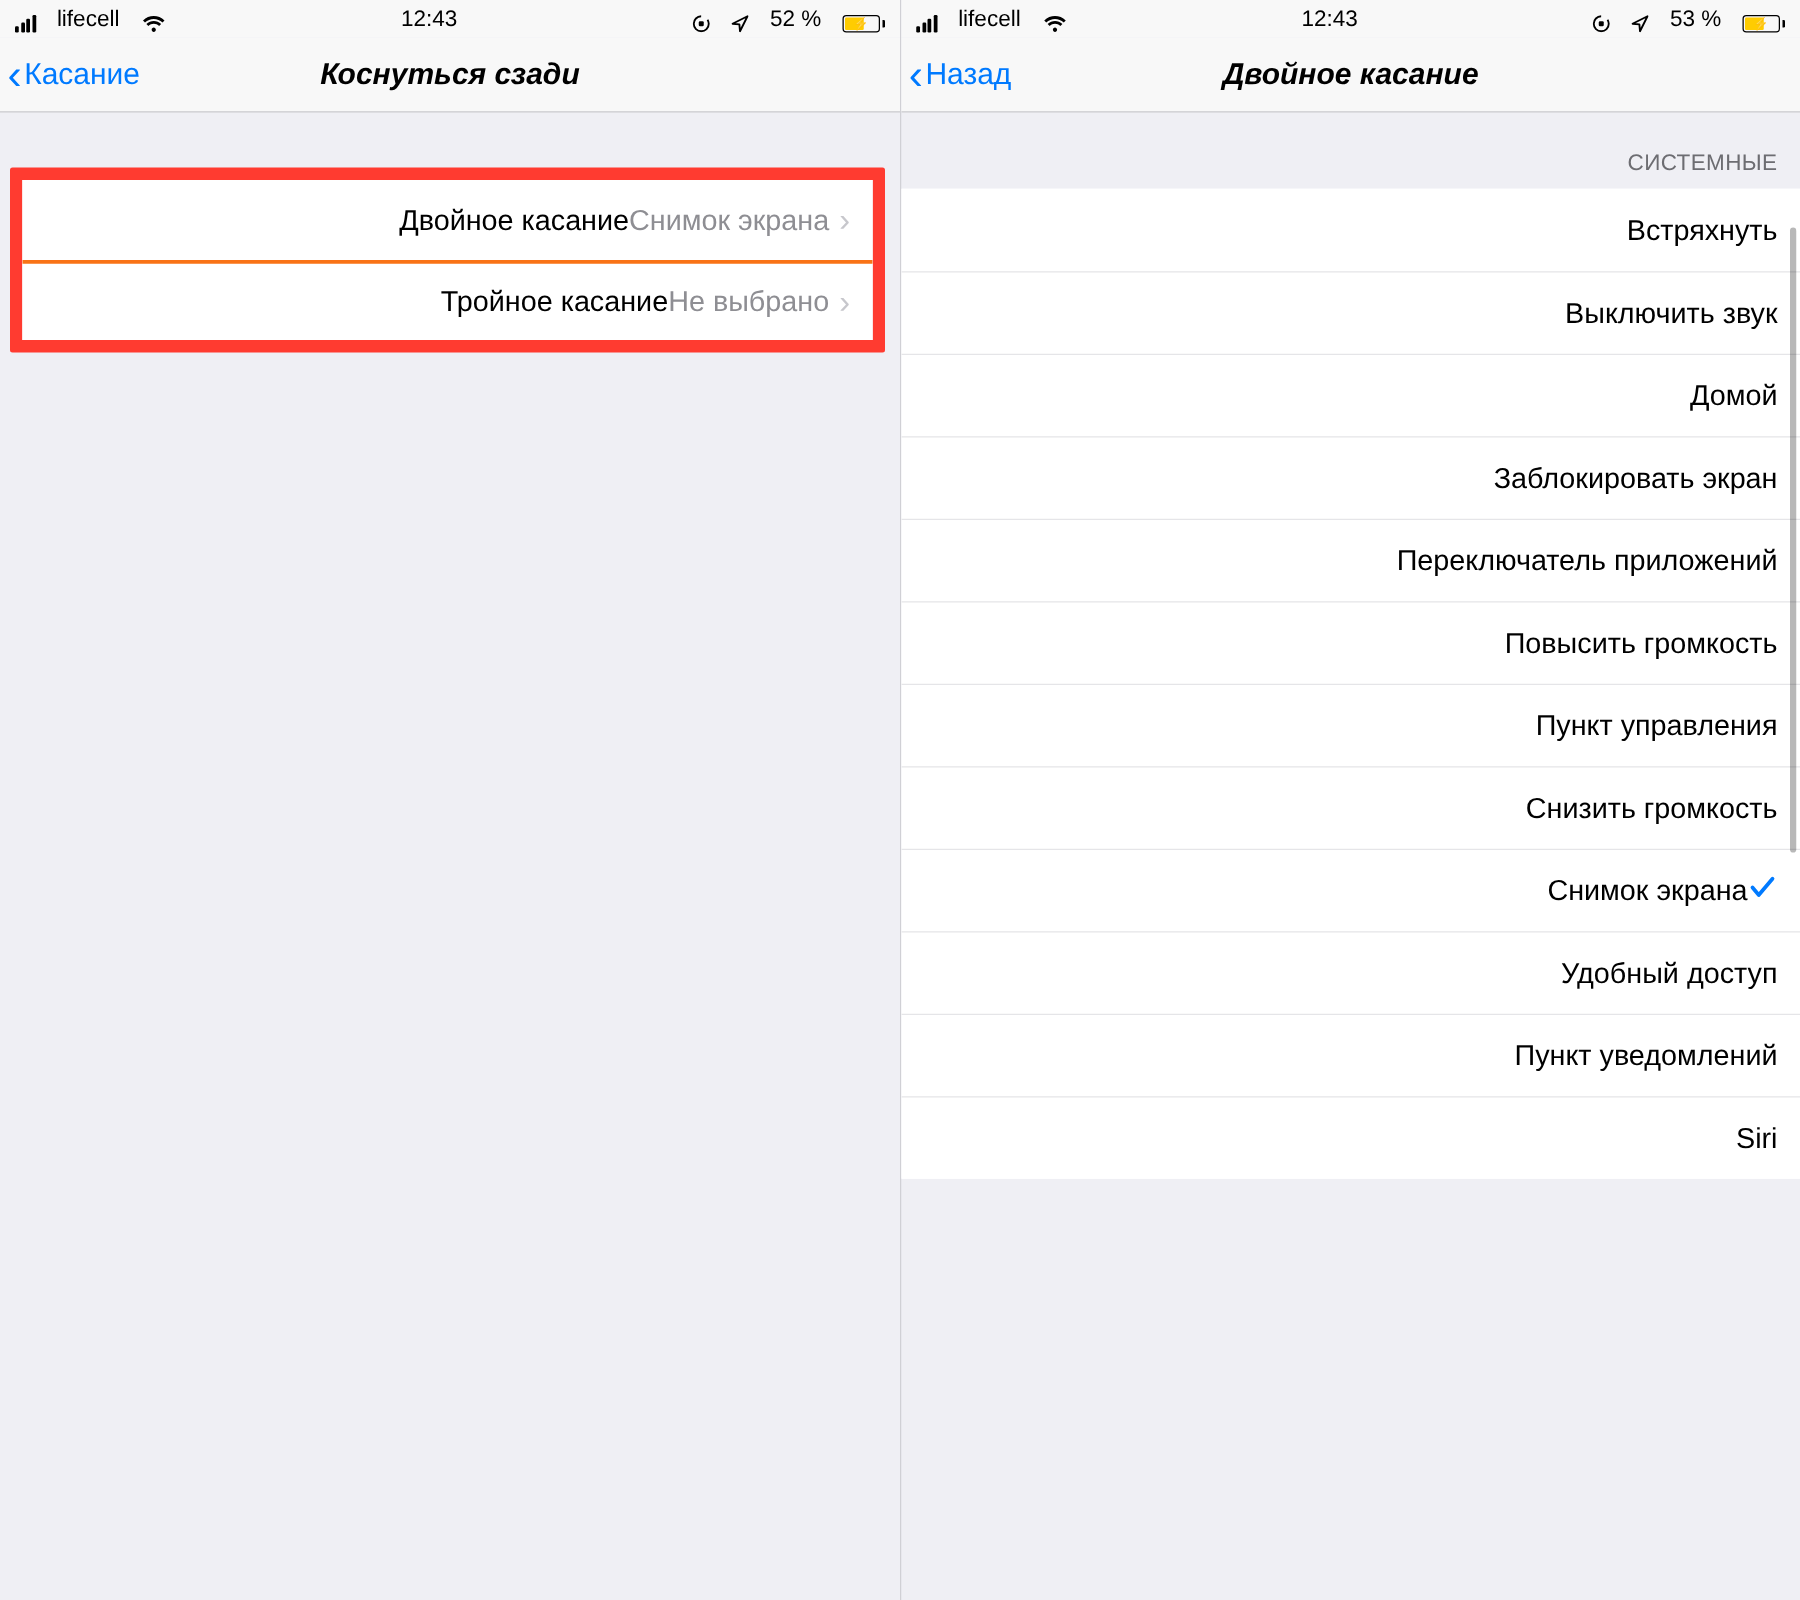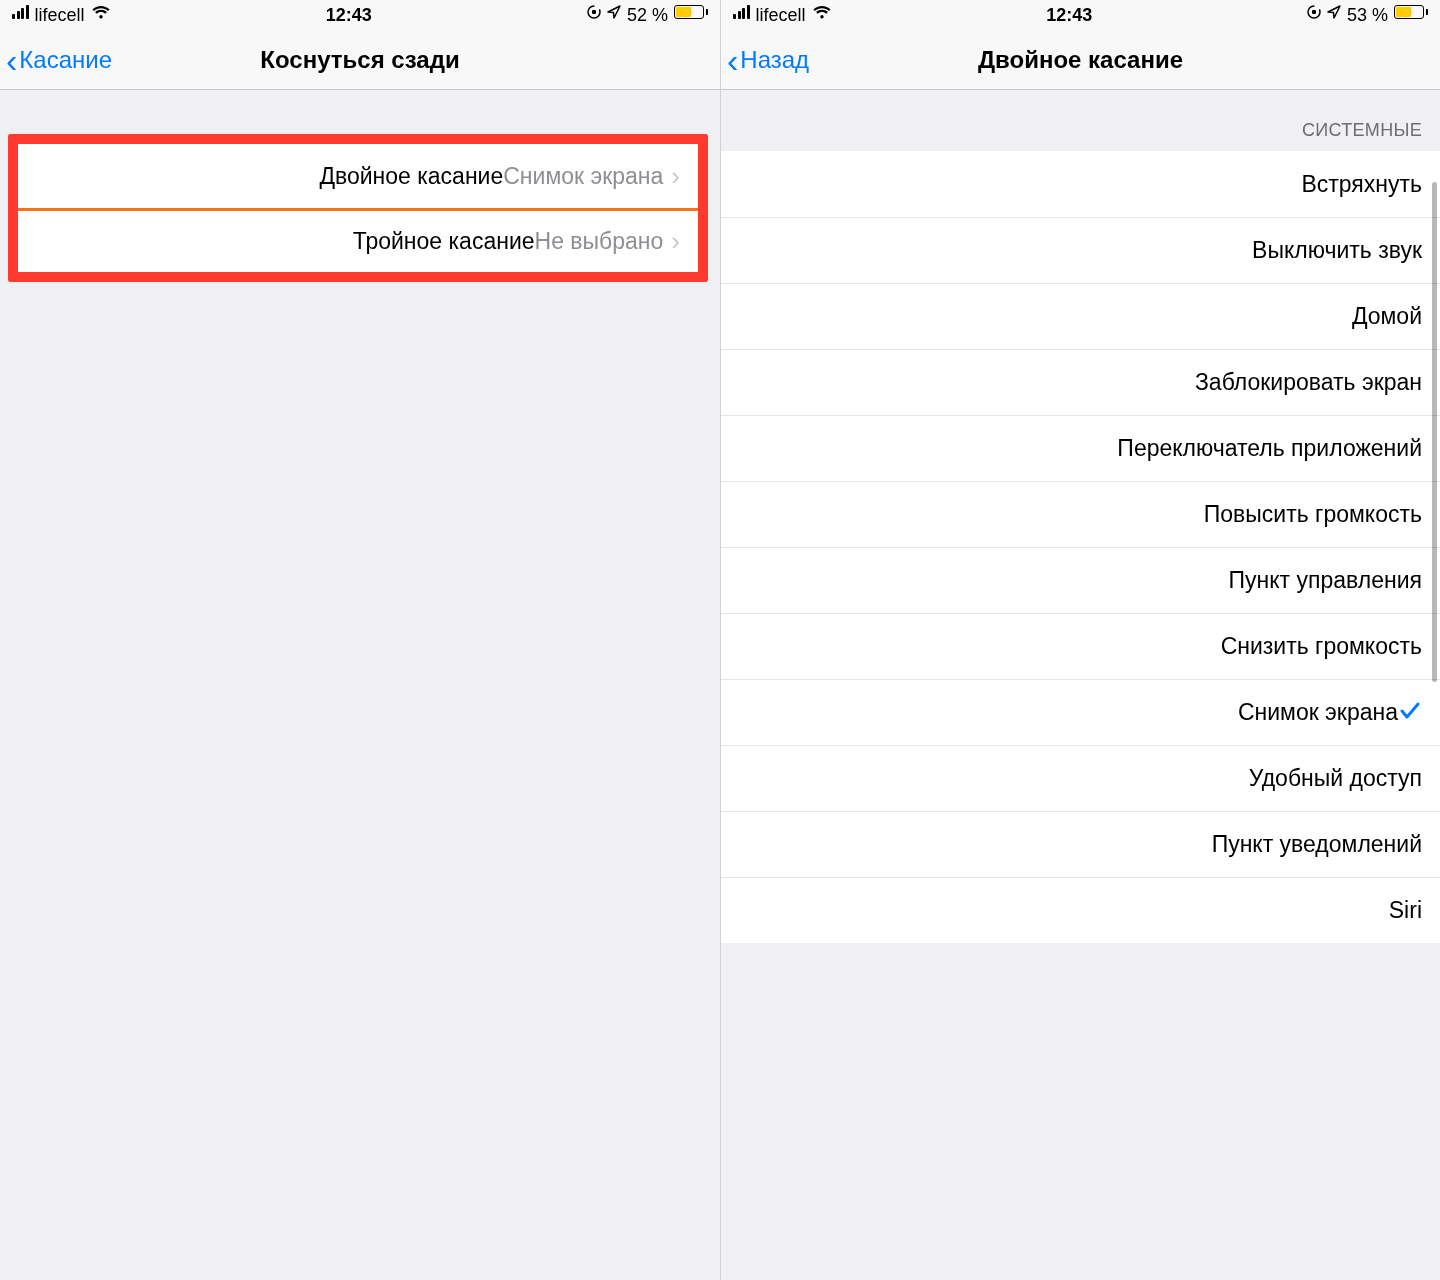--- a/index.html
+++ b/index.html
@@ -3,40 +3,40 @@
 <meta charset="utf-8">
 <style>
   * { box-sizing: border-box; margin: 0; padding: 0; }
   html, body { width: 1440px; height: 1280px; font-family: -apple-system, "Helvetica Neue", Arial, sans-serif; }
   body { display: flex; background: #fff; }
   .phone { flex: 0 0 50%; height: 100%; background: #efeff4; display: flex; flex-direction: column; position: relative; overflow: hidden; }
   .phone + .phone { border-left: 1px solid #d0d0d5; }
 
   
   .status-bar { height: 30px; display: flex; align-items: center; justify-content: space-between; padding: 0 12px; font-size: 18px; font-weight: 500; background: #f8f8f8; color: #000; }
-  .status-left, .status-right { display: flex; align-items: flex-start; gap: 6px; }
-  .status-center { font-weight: 700; }
+  .status-left, .status-right { display: flex; align-items: flex-end; gap: 17px; }
+  .status-center { font-weight: 400; }
   .signal-icon { display: inline-flex; align-items: flex-end; gap: 1.5px; }
   .signal-bar { width: 3px; background: #000; border-radius: 1px; }
   .signal-bar.b1 { height: 5px; }
   .signal-bar.b2 { height: 8px; }
   .signal-bar.b3 { height: 11px; }
   .signal-bar.b4 { height: 14px; }
   .wifi-icon svg, .lock-icon svg, .loc-icon svg { display: block; }
   .battery { display: inline-flex; align-items: center; }
   .battery-body { width: 30px; height: 14px; border: 1.5px solid #000; border-radius: 3px; position: relative; display: flex; align-items: center; }
   .battery-fill { position: absolute; left: 1px; top: 1px; bottom: 1px; width: 52%; background: #ffcc00; border-radius: 1px; }
   .battery-cap { width: 2px; height: 6px; background: #000; margin-left: 2px; border-radius: 0 1px 1px 0; }
   .battery-bolt { position: absolute; left: 50%; top: 50%; transform: translate(-50%,-50%); font-size: 10px; color: #000; }
 
   
   .nav-bar { height: 60px; background: #f8f8f8; border-bottom: 1px solid #c7c7cc; display: flex; align-items: center; position: relative; }
   .nav-back { display: flex; align-items: center; color: #007aff; font-size: 24px; padding-left: 6px; cursor: pointer; }
   .nav-back .chev { font-size: 34px; line-height: 1; font-weight: 400; margin-right: 2px; }
-  .nav-title { position: absolute; left: 0; right: 0; text-align: center; font-size: 24px; font-weight: 600; pointer-events: none; }
+  .nav-title { position: absolute; left: 0; right: 0; text-align: center; font-size: 24px; font-weight: 600; pointer-events: none; font-style: italic; }
 
   
   .content { flex: 1; overflow: hidden; text-align: right; }
   .spacer { height: 44px; }
   .highlight-box { border: 10px solid #ff3b30; border-radius: 2px; margin: 0 12px 0 8px; }
   .list { background: #fff; }
   .list-row { display: flex; align-items: center; height: 64px; padding: 0 18px 0 14px; background: #fff; position: relative; cursor: pointer; }
   .list .list-row + .list-row { border-top: 3px solid #f97316; }
   .row-title { flex: 1; font-size: 23px; color: #000; }
   .row-value { font-size: 23px; color: #8e8e93; margin-right: 8px; }

